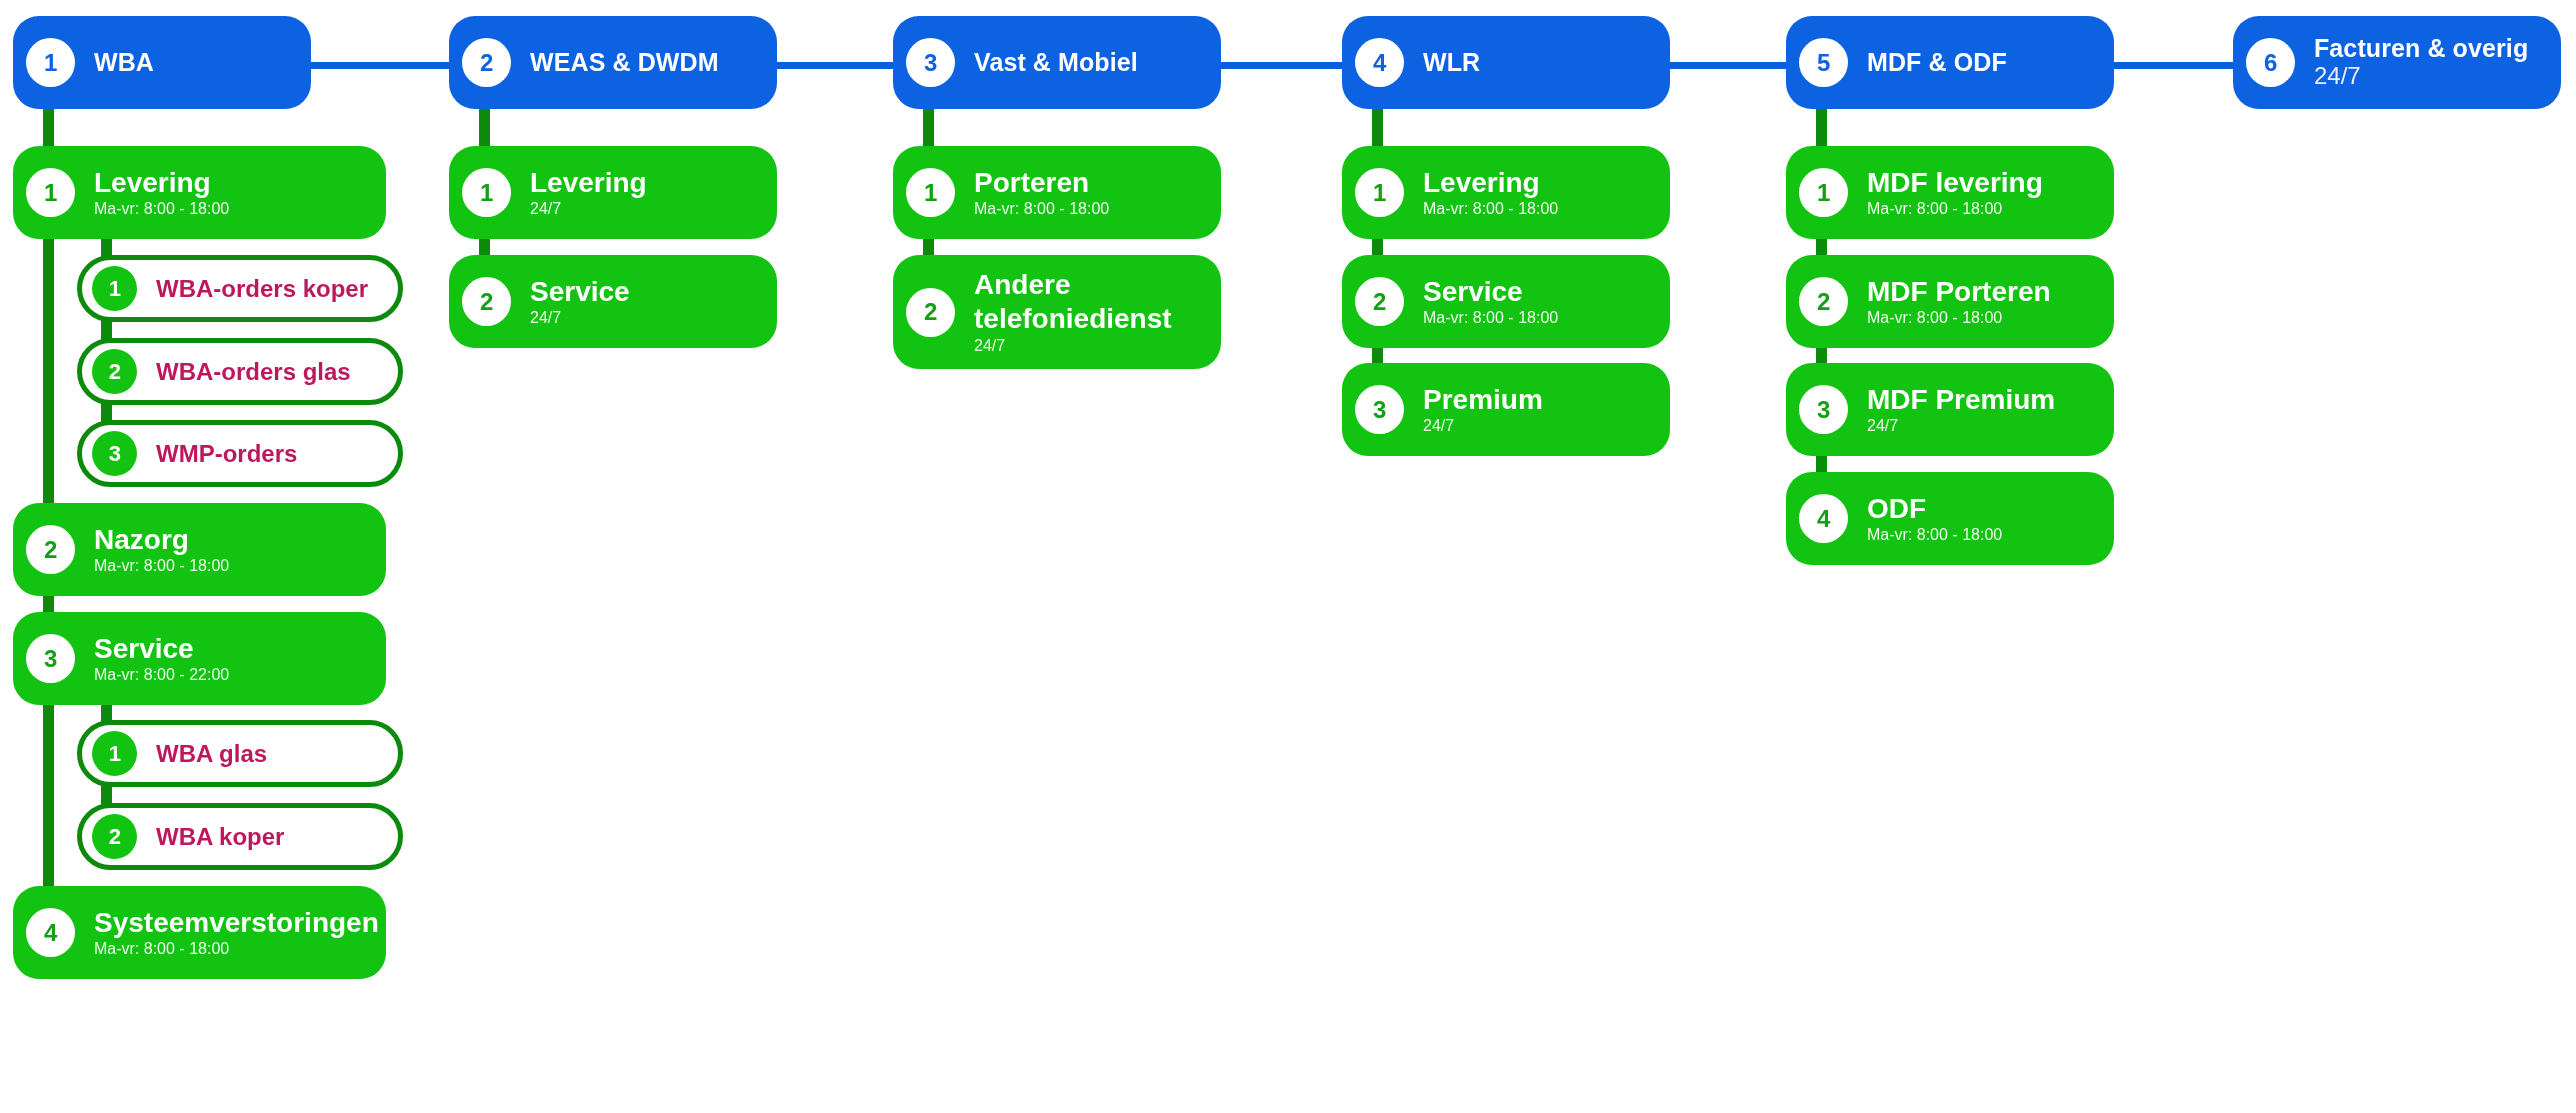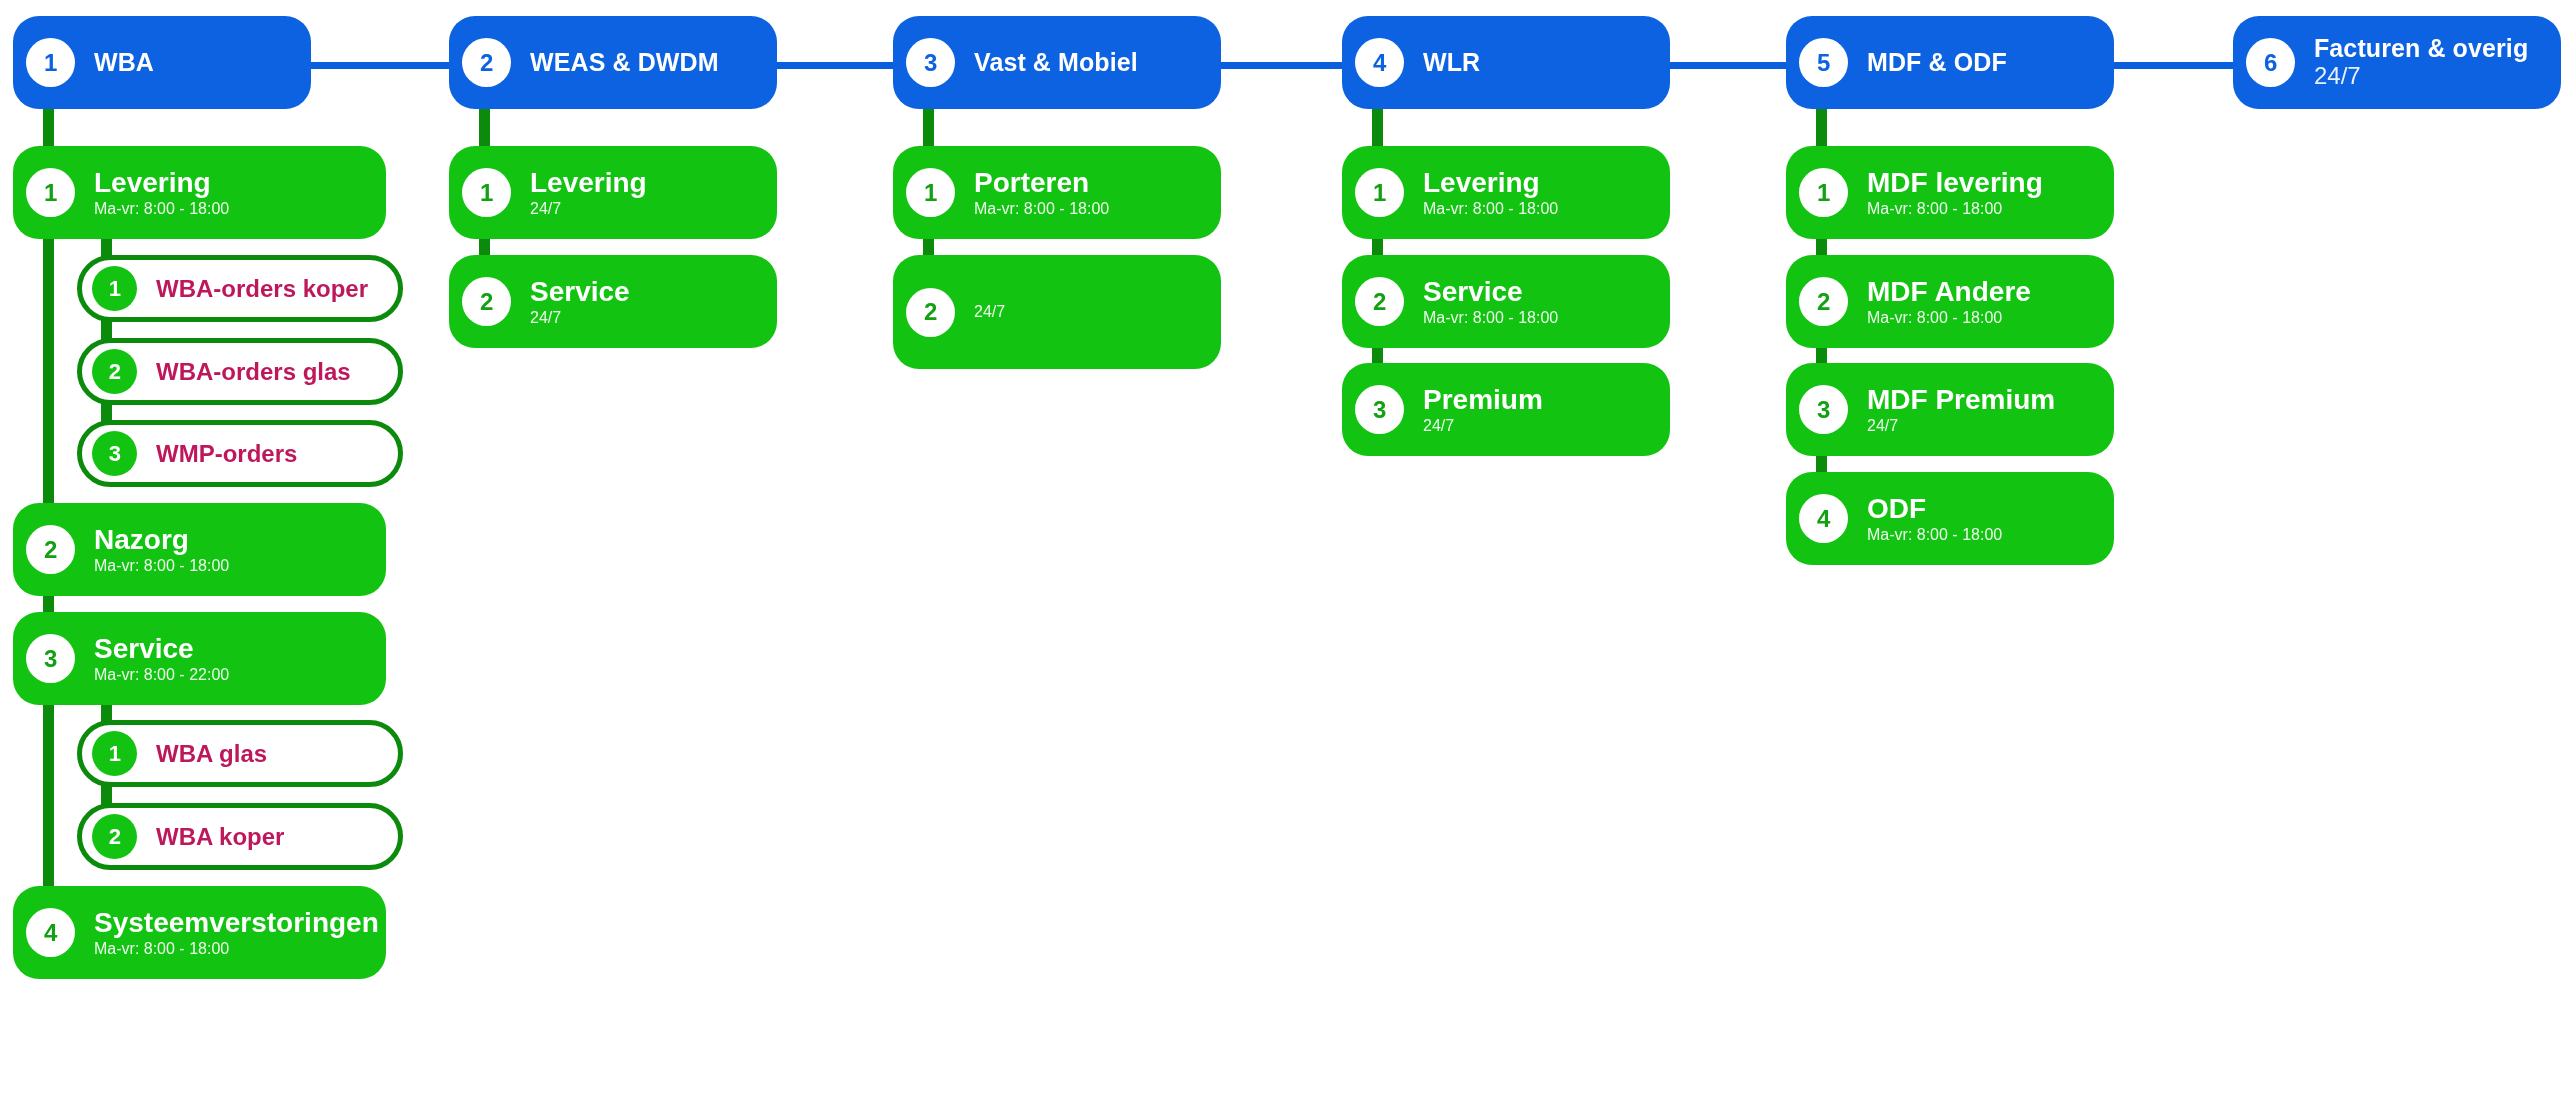--- a/index.html
+++ b/index.html
@@ -257,20 +257,21 @@
         <div class="badge">1</div>
         <div class="txt">
           <div class="t1">Porteren</div>
           <div class="t2">Ma-vr: 8:00 - 18:00</div>
         </div>
       </div>
       <div class="stub" style="left: 30px; top: 103px; height: 55px;"></div>
       <div class="item" style="top: 255px; left: 0px; width: 328px; height: 114px;">
         <div class="badge">2</div>
         <div class="txt">
+          <div class="t1">Andere telefoniedienst</div>
           <div class="t2">24/7</div>
         </div>
       </div>
       <div class="stub" style="left: 30px; top: 233px; height: 34px;"></div>
       <div class="trunk" style="left: 30px; top: 103px; height: 166px;"></div>
     </div>
     <div class="col" style="left: 1342px; width: 390px; top: 0px;">
       <div class="hdr" style="position: absolute; top: 16px; left: 0px; width: 328px;">
         <div class="badge">4</div>
         <div class="txt">
@@ -314,21 +315,21 @@
         <div class="badge">1</div>
         <div class="txt">
           <div class="t1">MDF levering</div>
           <div class="t2">Ma-vr: 8:00 - 18:00</div>
         </div>
       </div>
       <div class="stub" style="left: 30px; top: 103px; height: 55px;"></div>
       <div class="item" style="top: 255px; left: 0px; width: 328px; height: 93px;">
         <div class="badge">2</div>
         <div class="txt">
-          <div class="t1">MDF Andere</div>
+          <div class="t1">MDF Porteren</div>
           <div class="t2">Ma-vr: 8:00 - 18:00</div>
         </div>
       </div>
       <div class="stub" style="left: 30px; top: 233px; height: 34px;"></div>
       <div class="item" style="top: 363px; left: 0px; width: 328px; height: 93px;">
         <div class="badge">3</div>
         <div class="txt">
           <div class="t1">MDF Premium</div>
           <div class="t2">24/7</div>
         </div>

